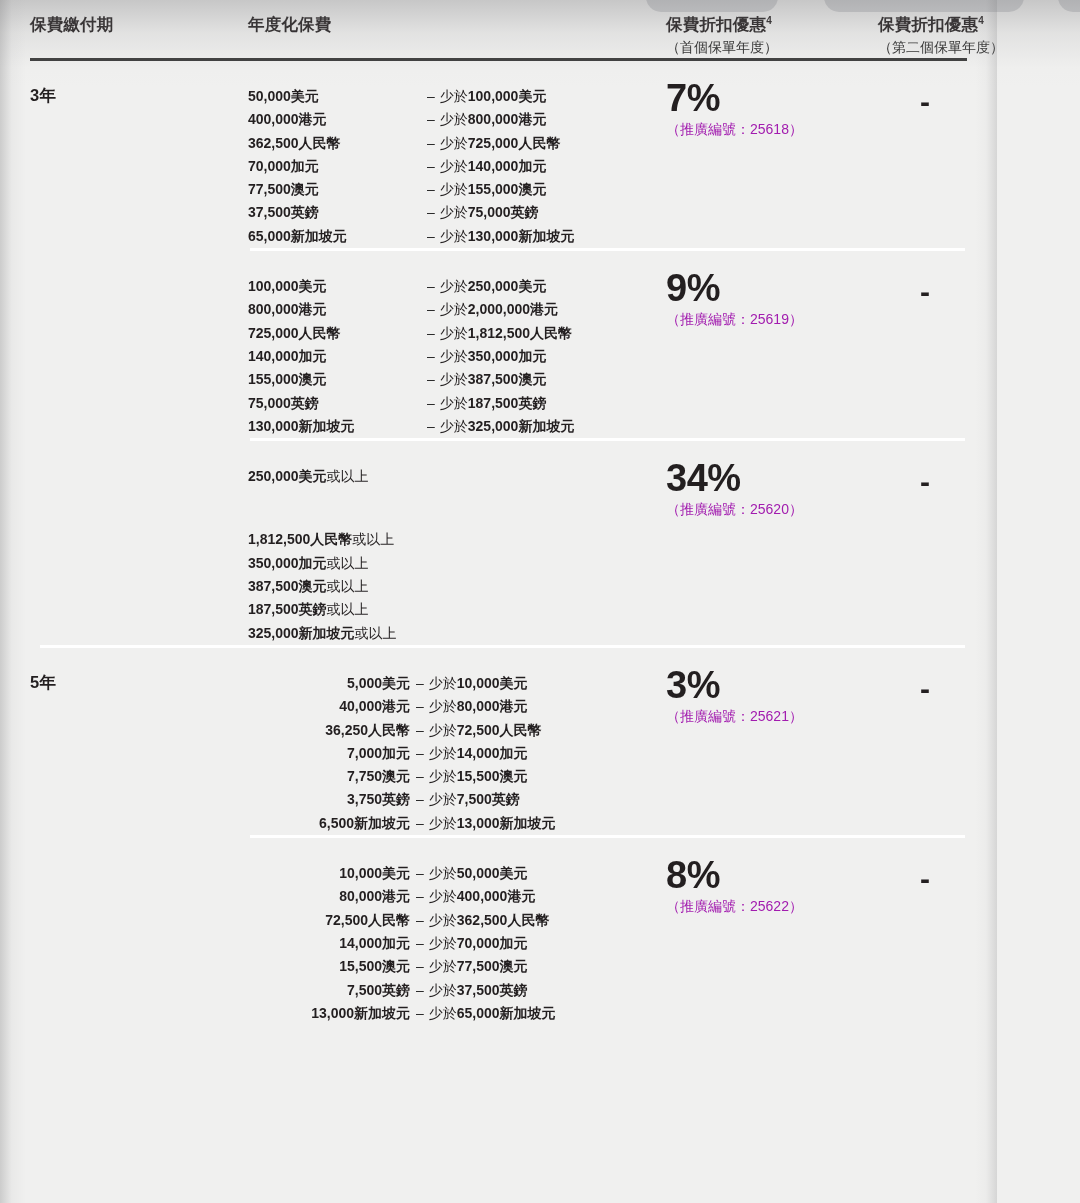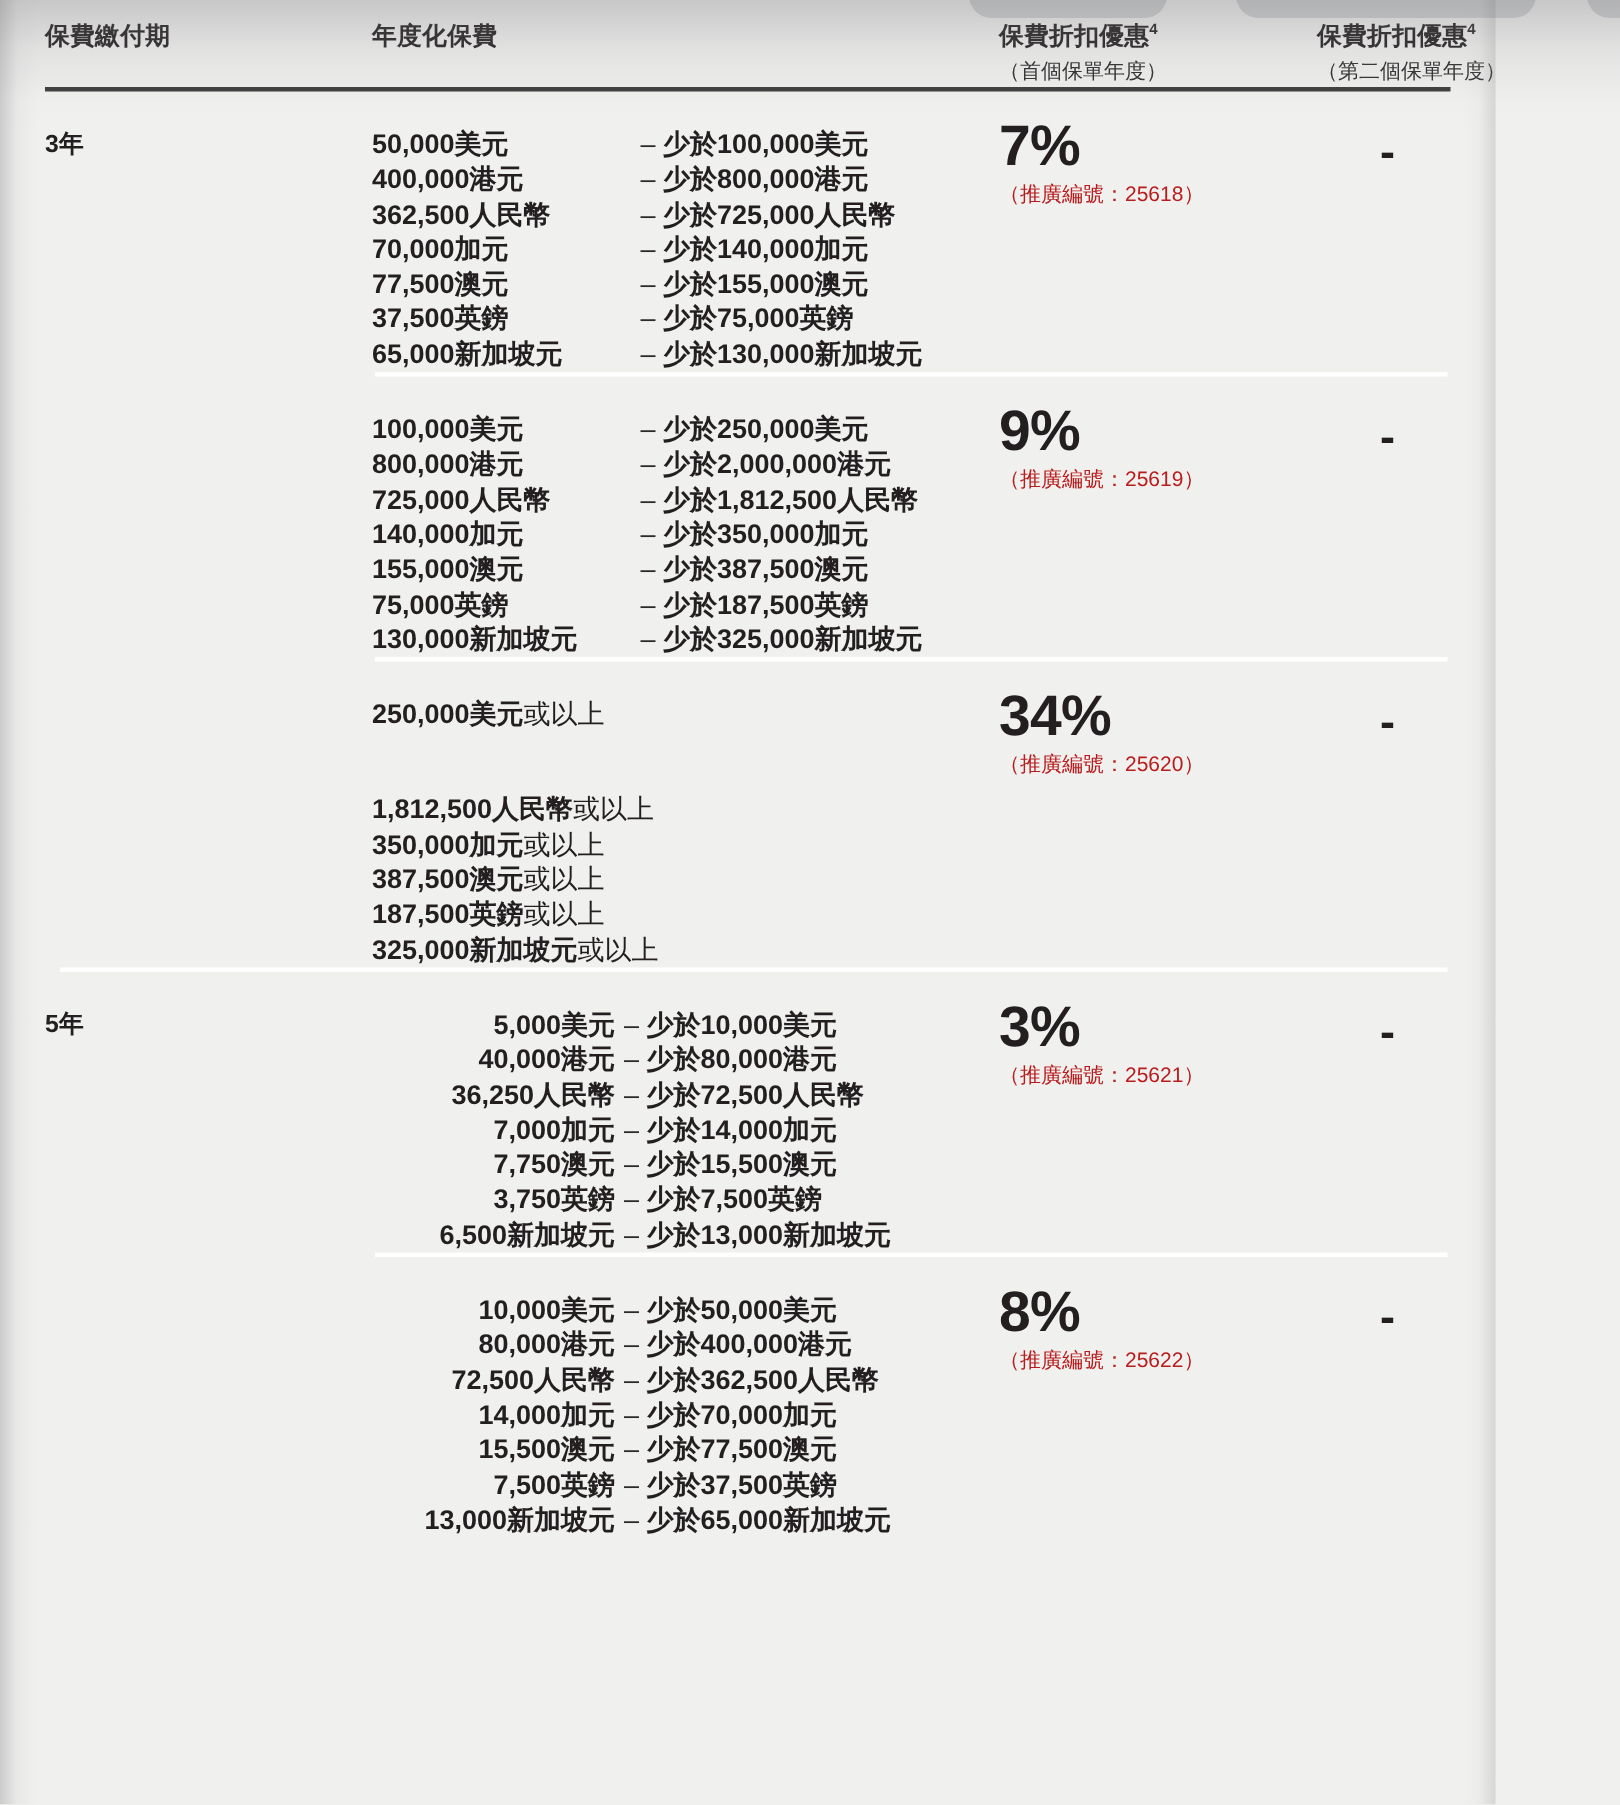--- a/index.html
+++ b/index.html
@@ -125,58 +125,58 @@
     border-top: 3px solid #ffffff;
     margin-left: 10px;
     margin-right: 2px;
   }
 
   
   .amt-list { }
   .amt-line {
     display: flex;
     align-items: baseline;
-    font-size: 18px;
+    font-size: 14px;
     line-height: 23.3px;
     white-space: nowrap;
   }
   .amt-from {
     font-weight: bold;
     flex: none;
   }
   .amt-dash {
     flex: none;
     font-weight: normal;
     color: #2b2b2b;
     padding-left: 6px;
     padding-right: 5px;
   }
   .amt-to {
     font-weight: bold;
   }
-  .amt-to .lt { font-weight: bold; }
+  .amt-to .lt { font-weight: normal; }
   .amt-from .orabove { font-weight: normal; }
 
   
   .gap-wide .amt-from { width: 173px; }
   .gap-narrow .amt-from { width: 162px; text-align: right; }
 
   
   .disc-pct {
     font-size: 38px;
     font-weight: bold;
     line-height: 1.0;
     letter-spacing: -0.5px;
   }
   .disc-code {
     font-size: 14px;
     font-weight: normal;
     line-height: 1.3;
     margin-top: 3px;
-    color: #b91c1c;
+    color: #a21caf;
     white-space: nowrap;
   }
   .disc-dash {
     font-size: 30px;
     font-weight: bold;
     line-height: 1;
     padding-top: 8px;
     padding-left: 42px;
   }
 </style>

